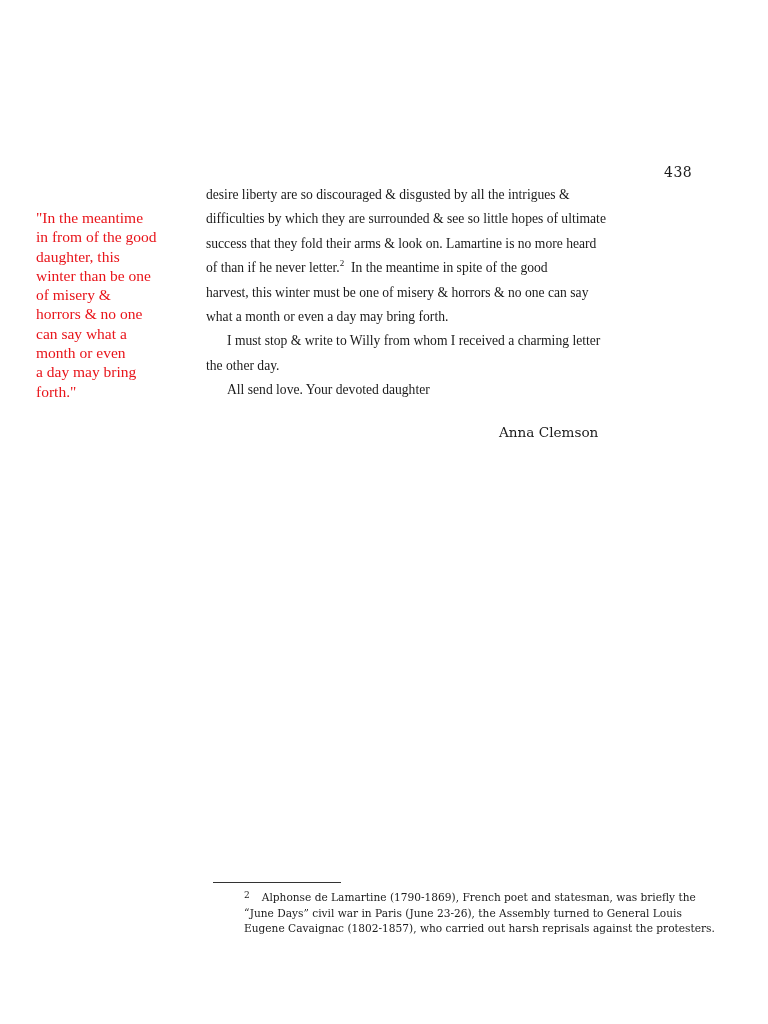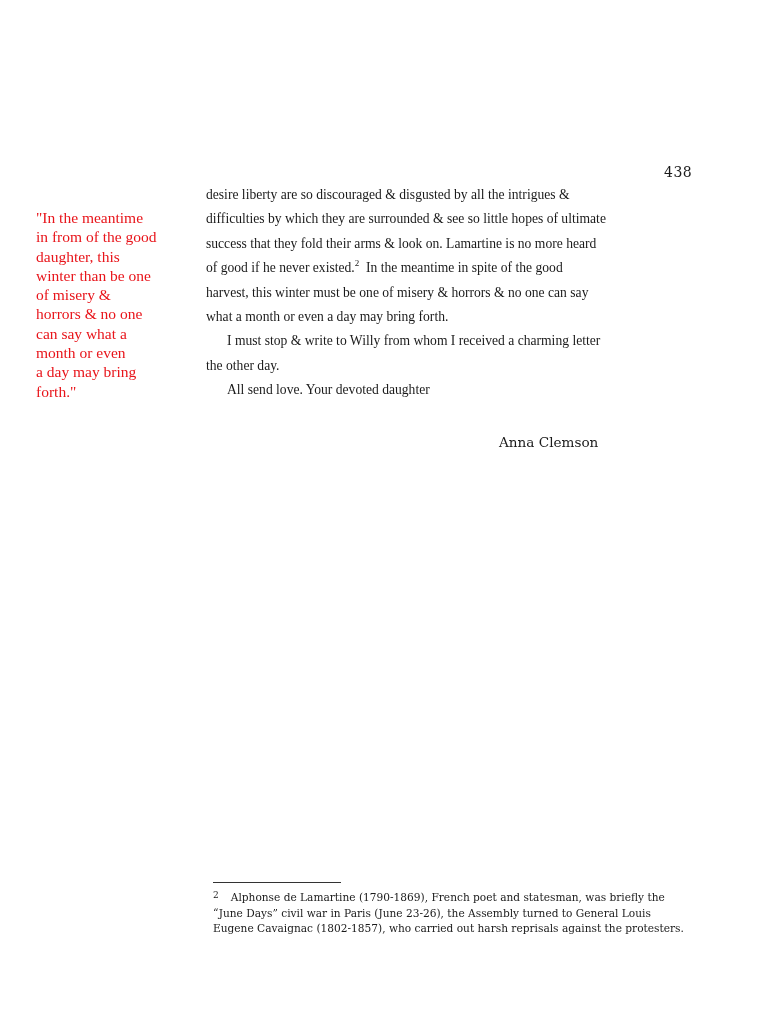--- a/index.html
+++ b/index.html
@@ -4,24 +4,24 @@
 <style>
   html, body { margin: 0; padding: 0; background: #ffffff; }
   body { width: 768px; height: 1024px; position: relative; overflow: hidden; font-family: "DejaVu Serif", serif; color: #1a1a1a; }
   .page-number { position: absolute; left: 664px; top: 164px; font-size: 14px; letter-spacing: 0.5px; }
   .pull-quote { position: absolute; left: 36px; top: 208px; width: 150px; color: #e8141a; font-family: "Liberation Serif", serif; font-size: 15.5px; line-height: 19.3px; }
   .pull-quote div { white-space: nowrap; }
   .body-text { position: absolute; left: 206px; top: 183px; width: 520px; font-family: Liberation Serif, serif; font-size: 13.6px; line-height: 24.4px; }
   .body-text .line { white-space: nowrap; }
   .body-text .indent { padding-left: 21px; }
   .body-text sup { font-size: 9px; vertical-align: 6px; line-height: 0; }
-  .signature { position: absolute; left: 499px; top: 434px; font-family: "DejaVu Serif", serif; font-size: 13.6px; }
+  .signature { position: absolute; left: 499px; top: 424px; font-family: "DejaVu Serif", serif; font-size: 13.6px; }
   .footnote-rule { position: absolute; left: 213px; top: 882px; width: 128px; height: 1px; background: #333; }
   .footnote { position: absolute; left: 213px; top: 888px; width: 520px; font-family: "DejaVu Serif", serif; font-size: 10.6px; line-height: 15.6px; }
-  .footnote .line { white-space: nowrap; }
+  .footnote .line { white-space: nowrap; margin-left: 31px; }
   .footnote .fn-mark { font-size: 9px; vertical-align: 3px; margin-right: 12px; }
 </style>
 </head>
 <body>
 
 <div class="page-number">438</div>
 
 <div class="pull-quote">
   <div>"In the meantime</div>
   <div>in from of the good</div>
@@ -32,21 +32,21 @@
   <div>can say what a</div>
   <div>month or even</div>
   <div>a day may bring</div>
   <div>forth."</div>
 </div>
 
 <div class="body-text">
   <div class="line">desire liberty are so discouraged &amp; disgusted by all the intrigues &amp;</div>
   <div class="line">difficulties by which they are surrounded &amp; see so little hopes of ultimate</div>
   <div class="line">success that they fold their arms &amp; look on.  Lamartine is no more heard</div>
-  <div class="line"><span>of good if he never existed.</span><sup>2</sup><span style="white-space:pre">  In the meantime in spite of the good</span></div>
+  <div class="line"><span>of than if he never letter.</span><sup>2</sup><span style="white-space:pre">  In the meantime in spite of the good</span></div>
   <div class="line">harvest, this winter must be one of misery &amp; horrors &amp; no one can say</div>
   <div class="line">what a month or even a day may bring forth.</div>
   <div class="line indent">I must stop &amp; write to Willy from whom I received a charming letter</div>
   <div class="line">the other day.</div>
   <div class="line indent">All send love.  Your devoted daughter</div>
 </div>
 
 <div class="signature">Anna Clemson</div>
 
 <div class="footnote-rule"></div>

